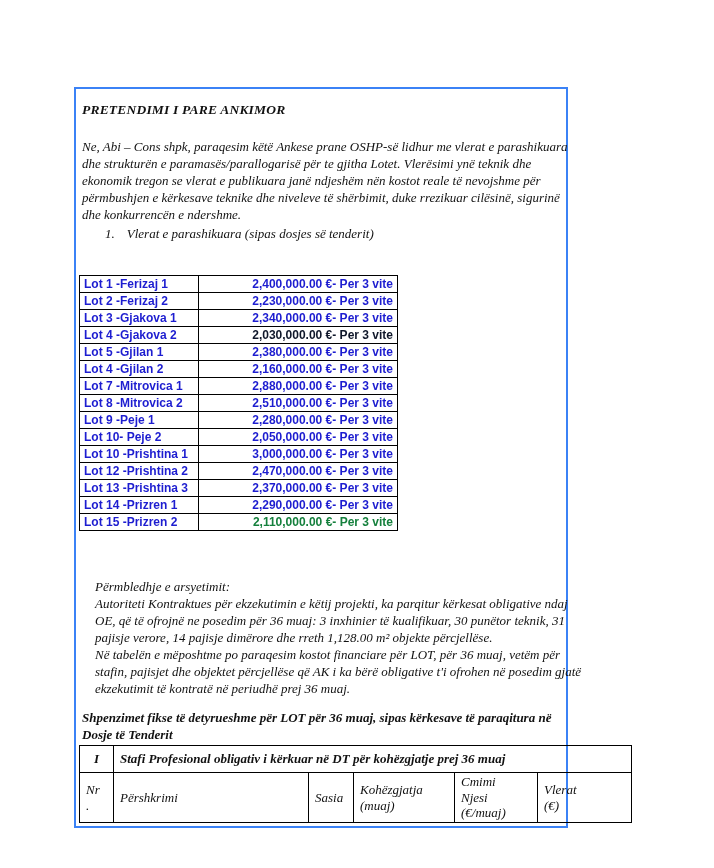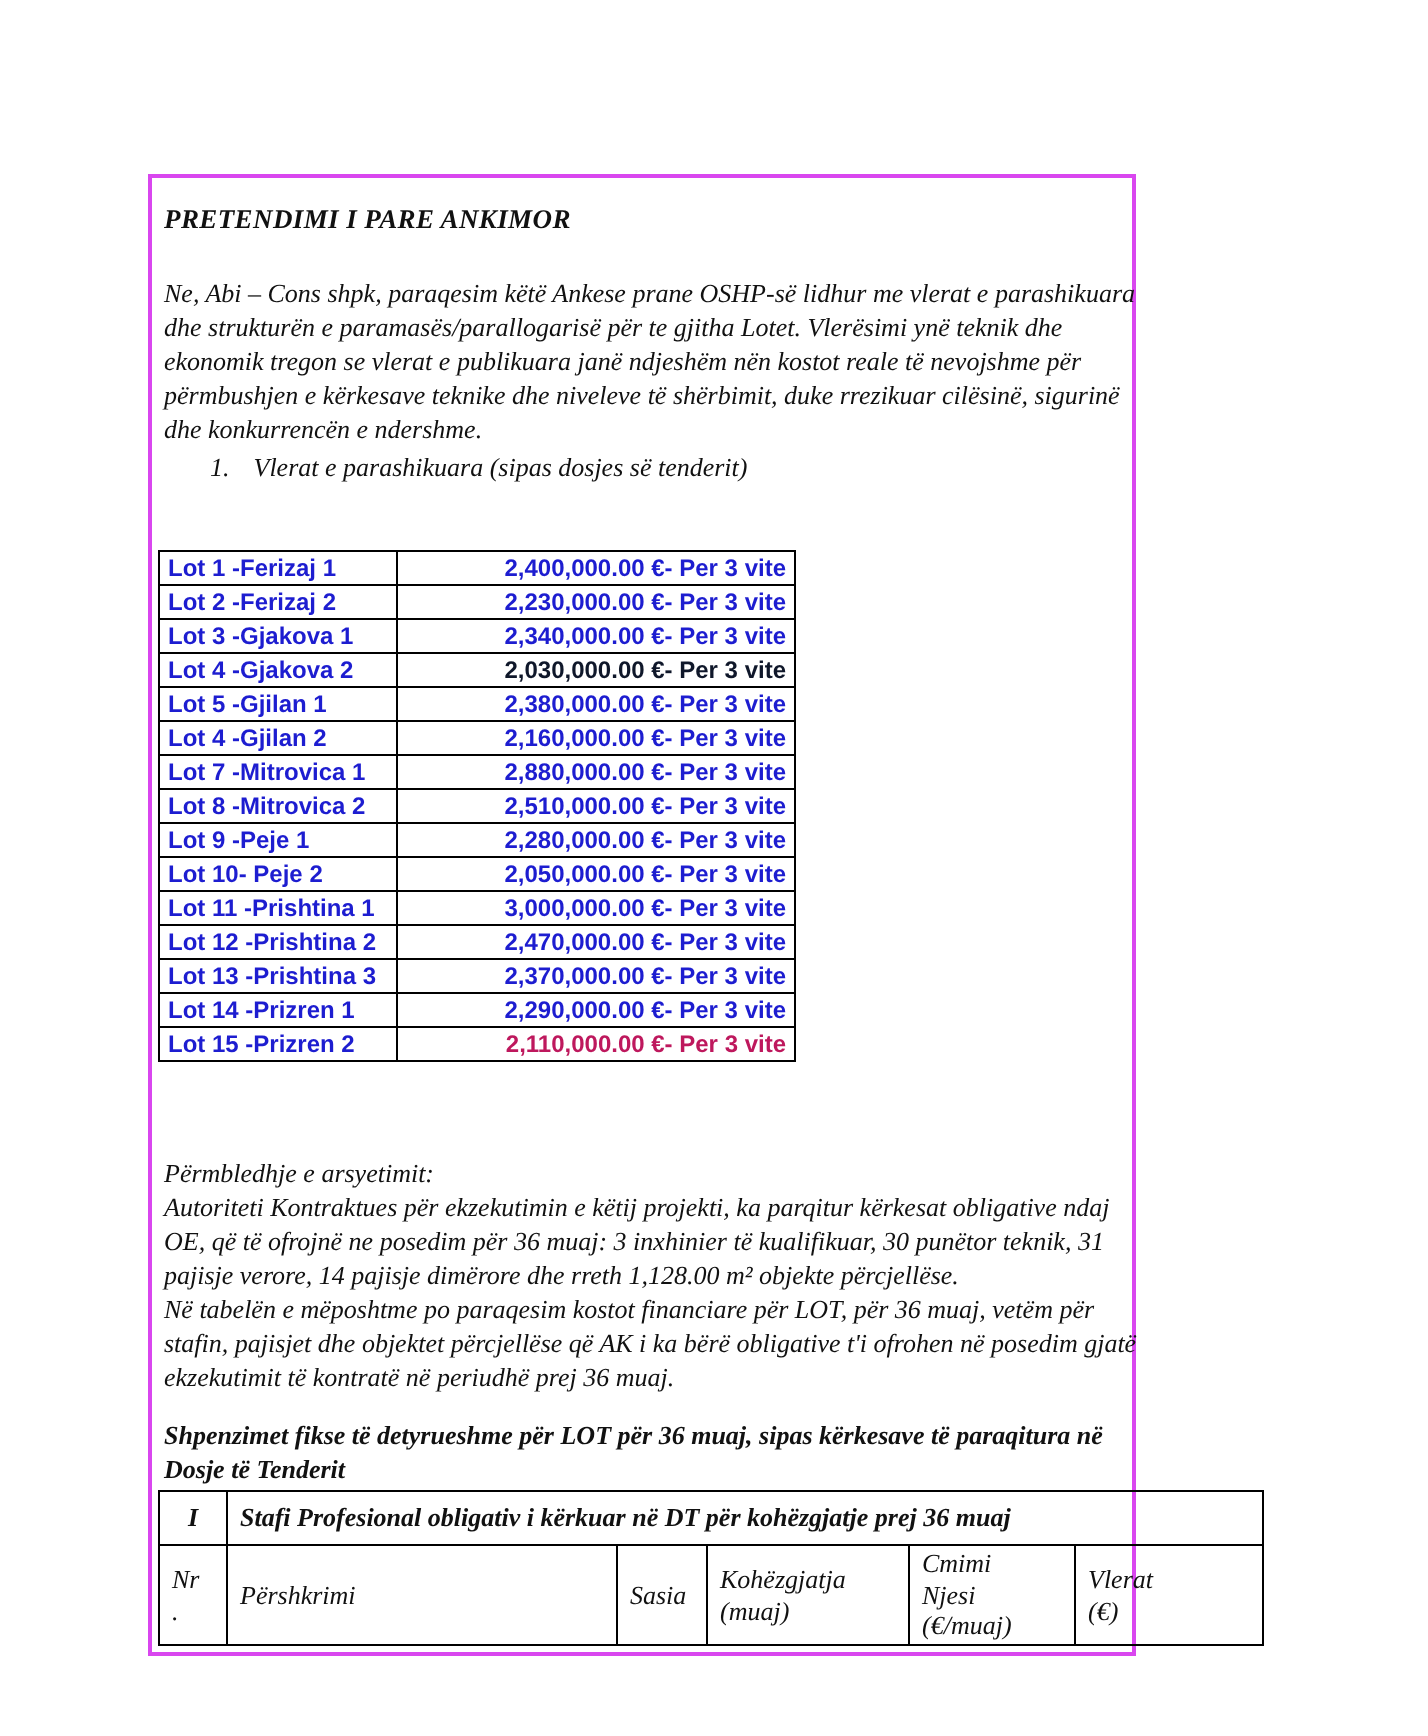--- a/index.html
+++ b/index.html
@@ -2,21 +2,21 @@
 <html><head>
 <meta charset="utf-8">
 <style>
   html,body{margin:0;padding:0;}
   body{
     width:714px;height:868px;position:relative;background:#ffffff;overflow:hidden;
     font-family:"Liberation Serif", serif;color:#111111;
   }
   .page-frame{
     position:absolute;left:74px;top:87px;width:494px;height:741px;
-    border:2px solid #d946ef;box-sizing:border-box;background:#ffffff;
+    border:2px solid #3b82f6;box-sizing:border-box;background:#ffffff;
   }
   .doc-title{
     position:absolute;left:6px;top:13px;
     font-size:13.5px;font-weight:bold;font-style:italic;letter-spacing:.2px;
     white-space:pre-line;
   }
   .intro-block{
     position:absolute;left:6px;top:49px;width:556px;
     font-size:13px;font-style:italic;line-height:17px;
   }
@@ -28,21 +28,21 @@
     position:absolute;left:3px;top:186px;border-collapse:collapse;table-layout:fixed;
     font-family:"Liberation Sans", sans-serif;font-weight:bold;font-size:12px;
   }
   .lot-table td{
     border:1.5px solid #000000;height:16px;padding:0 4px;overflow:hidden;white-space:nowrap;
   }
   .lot-name{width:110px;text-align:left;}
   .lot-value{width:190px;text-align:right;}
   
   .summary-block{
-    position:absolute;left:6px;top:489px;width:560px;
+    position:absolute;left:19px;top:489px;width:560px;
     font-size:13px;font-style:italic;line-height:17px;
   }
   .summary-block div{white-space:pre-line;}
   .expenses-heading{
     position:absolute;left:6px;top:620px;width:560px;
     font-size:13px;font-style:italic;font-weight:bold;line-height:17px;white-space:pre-line;
   }
   
   .expenses-table{
     position:absolute;left:3px;top:656px;width:552px;border-collapse:collapse;table-layout:fixed;
@@ -122,42 +122,42 @@
           <td class="lot-name" style="color: rgb(29, 29, 208);">Lot 9 -Peje 1</td>
           <td class="lot-value" style="color: rgb(29, 29, 208);">2,280,000.00 €- Per 3 vite</td>
         </tr>
 
         <tr>
           <td class="lot-name" style="color: rgb(29, 29, 208);">Lot 10- Peje 2</td>
           <td class="lot-value" style="color: rgb(29, 29, 208);">2,050,000.00 €- Per 3 vite</td>
         </tr>
 
         <tr>
-          <td class="lot-name" style="color: rgb(29, 29, 208);">Lot 11 -Prishtina 1</td>
+          <td class="lot-name" style="color: rgb(29, 29, 208);">Lot 10 -Prishtina 1</td>
           <td class="lot-value" style="color: rgb(29, 29, 208);">3,000,000.00 €- Per 3 vite</td>
         </tr>
 
         <tr>
           <td class="lot-name" style="color: rgb(29, 29, 208);">Lot 12 -Prishtina 2</td>
           <td class="lot-value" style="color: rgb(29, 29, 208);">2,470,000.00 €- Per 3 vite</td>
         </tr>
 
         <tr>
           <td class="lot-name" style="color: rgb(29, 29, 208);">Lot 13 -Prishtina 3</td>
           <td class="lot-value" style="color: rgb(29, 29, 208);">2,370,000.00 €- Per 3 vite</td>
         </tr>
 
         <tr>
           <td class="lot-name" style="color: rgb(29, 29, 208);">Lot 14 -Prizren 1</td>
           <td class="lot-value" style="color: rgb(29, 29, 208);">2,290,000.00 €- Per 3 vite</td>
         </tr>
 
         <tr>
           <td class="lot-name" style="color: rgb(29, 29, 208);">Lot 15 -Prizren 2</td>
-          <td class="lot-value" style="color: #be185d; margin-top: 16px;">2,110,000.00 €- Per 3 vite</td>
+          <td class="lot-value" style="color: #15803d; margin-top: 16px;">2,110,000.00 €- Per 3 vite</td>
         </tr>
       </tbody>
   </table>
 
   <div class="summary-block">
     <div>Përmbledhje e arsyetimit:</div>
     <div>Autoriteti Kontraktues për ekzekutimin e këtij projekti, ka parqitur kërkesat obligative ndaj
 OE, që të ofrojnë ne posedim për 36 muaj: 3 inxhinier të kualifikuar, 30 punëtor teknik, 31
 pajisje verore, 14 pajisje dimërore dhe rreth 1,128.00 m² objekte përcjellëse.</div>
     <div>Në tabelën e mëposhtme po paraqesim kostot financiare për LOT, për 36 muaj, vetëm për

